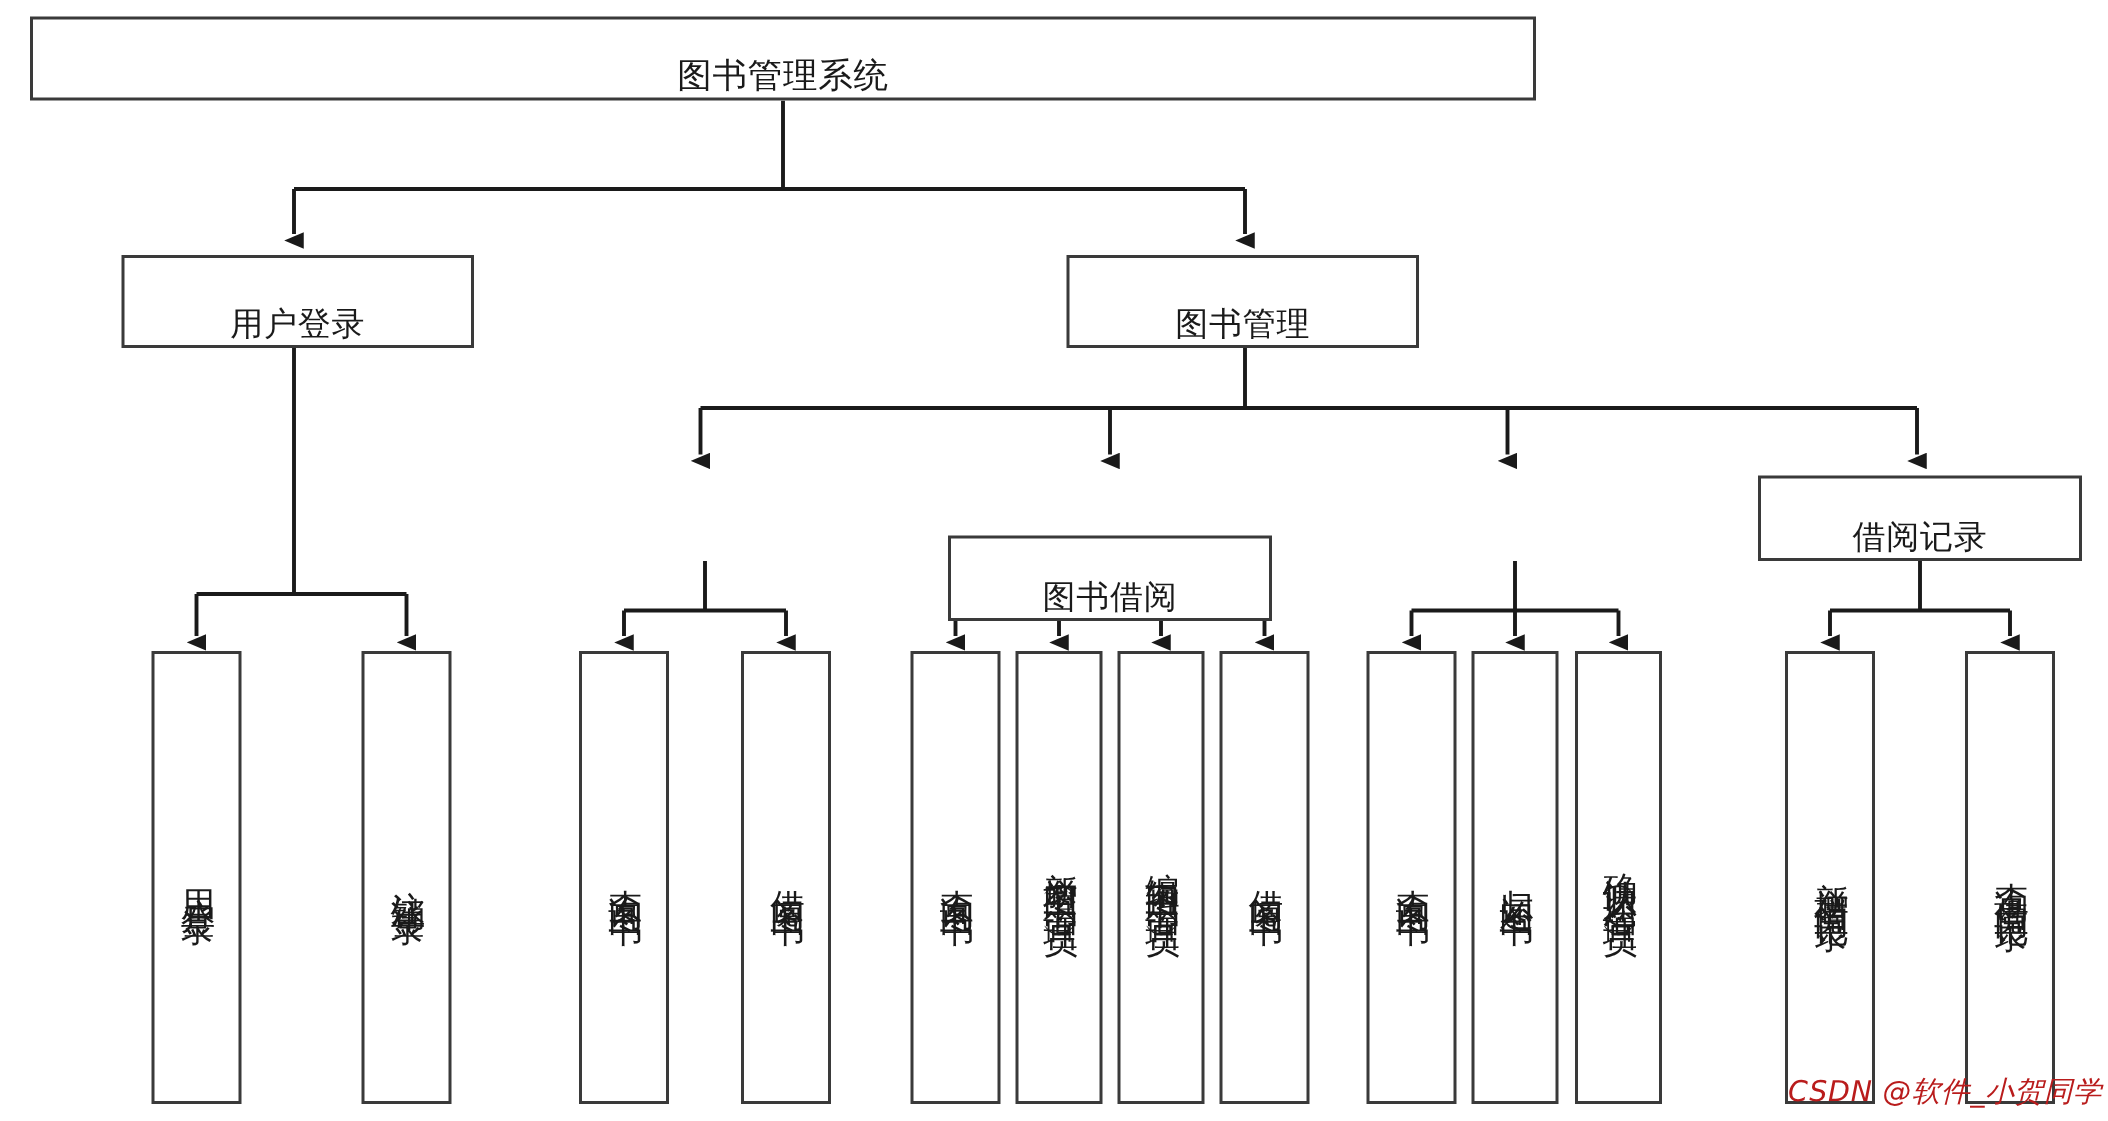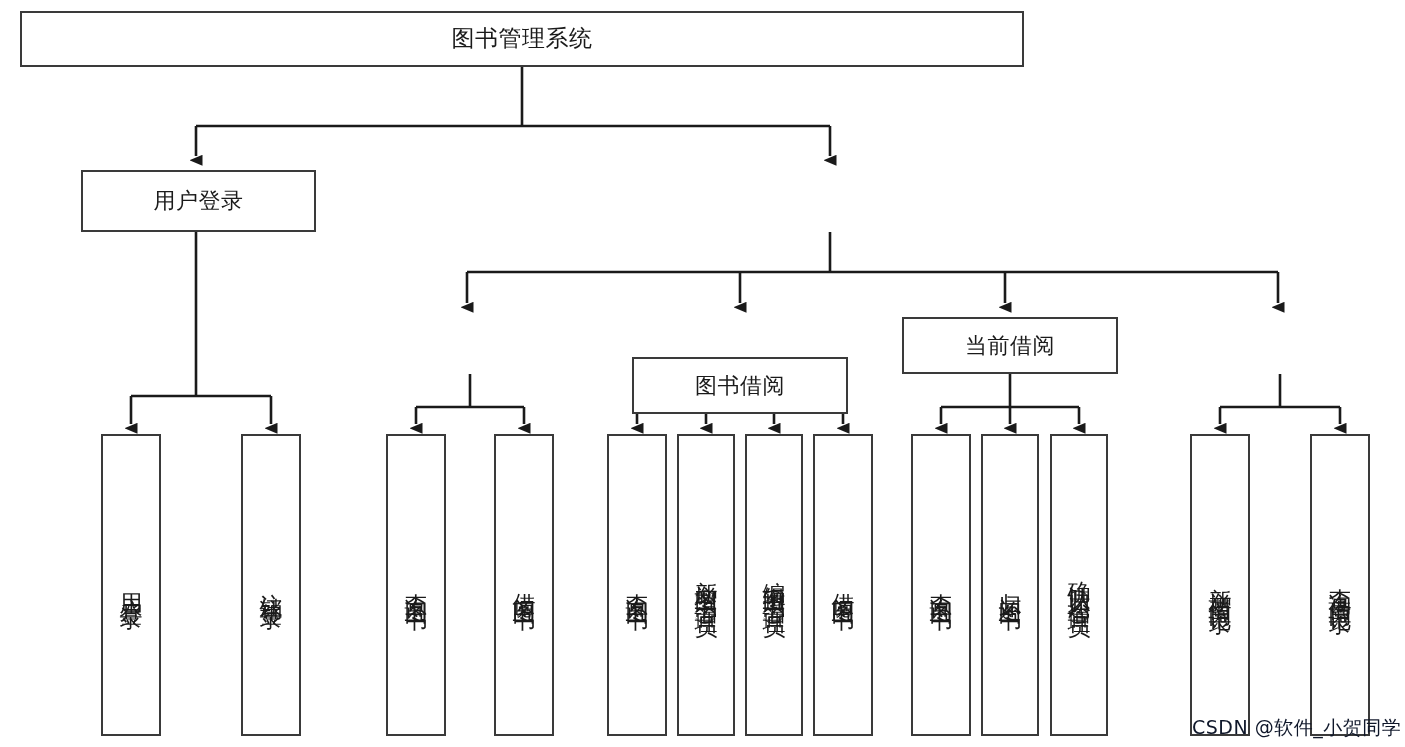--- a/index.html
+++ b/index.html
@@ -26,21 +26,21 @@
     width: 1405px;
     height: 747px;
     pointer-events: none;
   }
   .node {
     position: absolute;
     box-sizing: border-box;
     background: #ffffff;
     border: 2.5px solid #3a3a3a;
     display: flex;
-    align-items: center;
+    align-items: flex-end;
     justify-content: center;
     z-index: 2;
   }
   .node .label {
     color: #1a1a1a;
     letter-spacing: 0.5px;
     line-height: 1.18;
     text-align: center;
     white-space: pre;
   }
@@ -60,24 +60,25 @@
     writing-mode: vertical-rl;
     text-orientation: upright;
     font-size: 23px;
     letter-spacing: 5px;
     line-height: 1;
     white-space: nowrap;
   }
   .watermark {
     position: absolute;
     font-size: 19px;
-    color: #0f172a;
+    color: #b91c1c;
     white-space: nowrap;
     z-index: 5;
     letter-spacing: 0.5px;
+    font-style: italic;
   }
 </style>
 </head>
 <body>
 
 <div id="canvas">
 
   <svg id="edges" viewBox="0 0 1405 747">
     <defs>
       <marker id="arr" markerWidth="11" markerHeight="13" refX="1.2" refY="6.5" orient="auto" markerUnits="userSpaceOnUse">
@@ -128,26 +129,29 @@
     </g>
   </svg>
 
   <div class="node h root" style="left:20px; top:11px; width:1004px; height:56px;">
     <span class="label">图书管理系统</span>
   </div>
 
   <div class="node h" style="left:81px; top:170px; width:235px; height:62px;">
     <span class="label">用户登录</span>
   </div>
+  <div class="node h" style="left:711px; top:170px; width:235px; height:62px;">
+    <span class="label">图书管理</span>
+  </div>
 
   <div class="node h" style="left:632px; top:317px; width:216px; height:57px;margin-top:40px;">
     <span class="label">图书借阅</span>
   </div>
-  <div class="node h" style="left:902px; top:317px; width:216px; height:57px;">
-    <span class="label">当前借阅</span>
+  <div class="node h" style="left:1172px; top:317px; width:216px; height:57px;">
+    <span class="label">借阅记录</span>
   </div>
 
   <div class="node v" style="left:101px; top:434px; width:60px; height:302px;">
     <span class="label">用户登录</span>
   </div>
   <div class="node v" style="left:241px; top:434px; width:60px; height:302px;">
     <span class="label">注销登录</span>
   </div>
 
   <div class="node v" style="left:386px; top:434px; width:60px; height:302px;">

